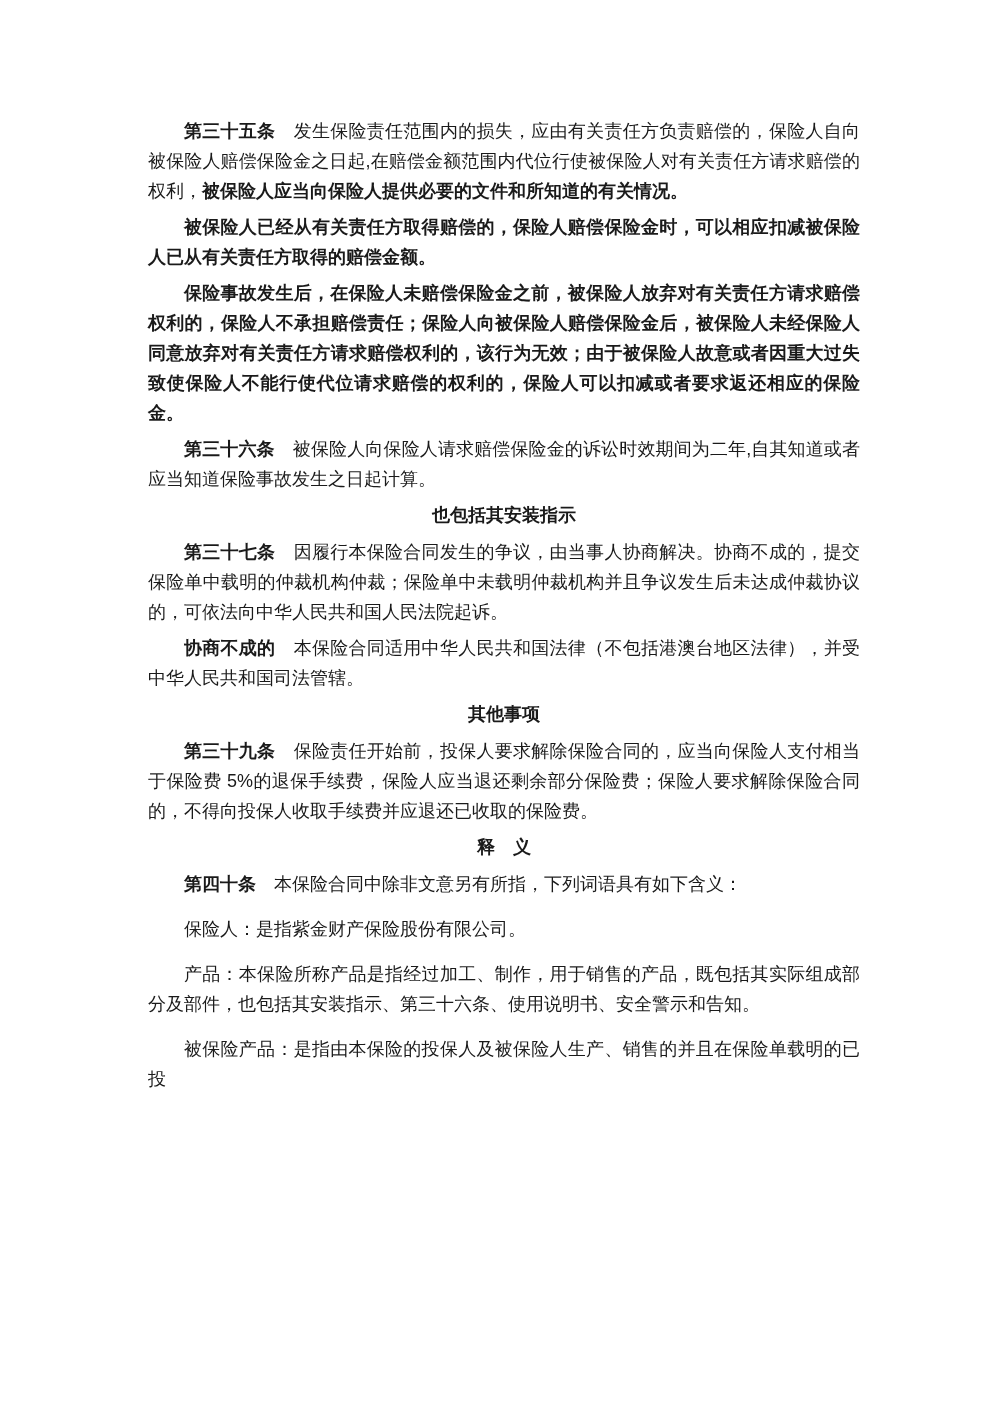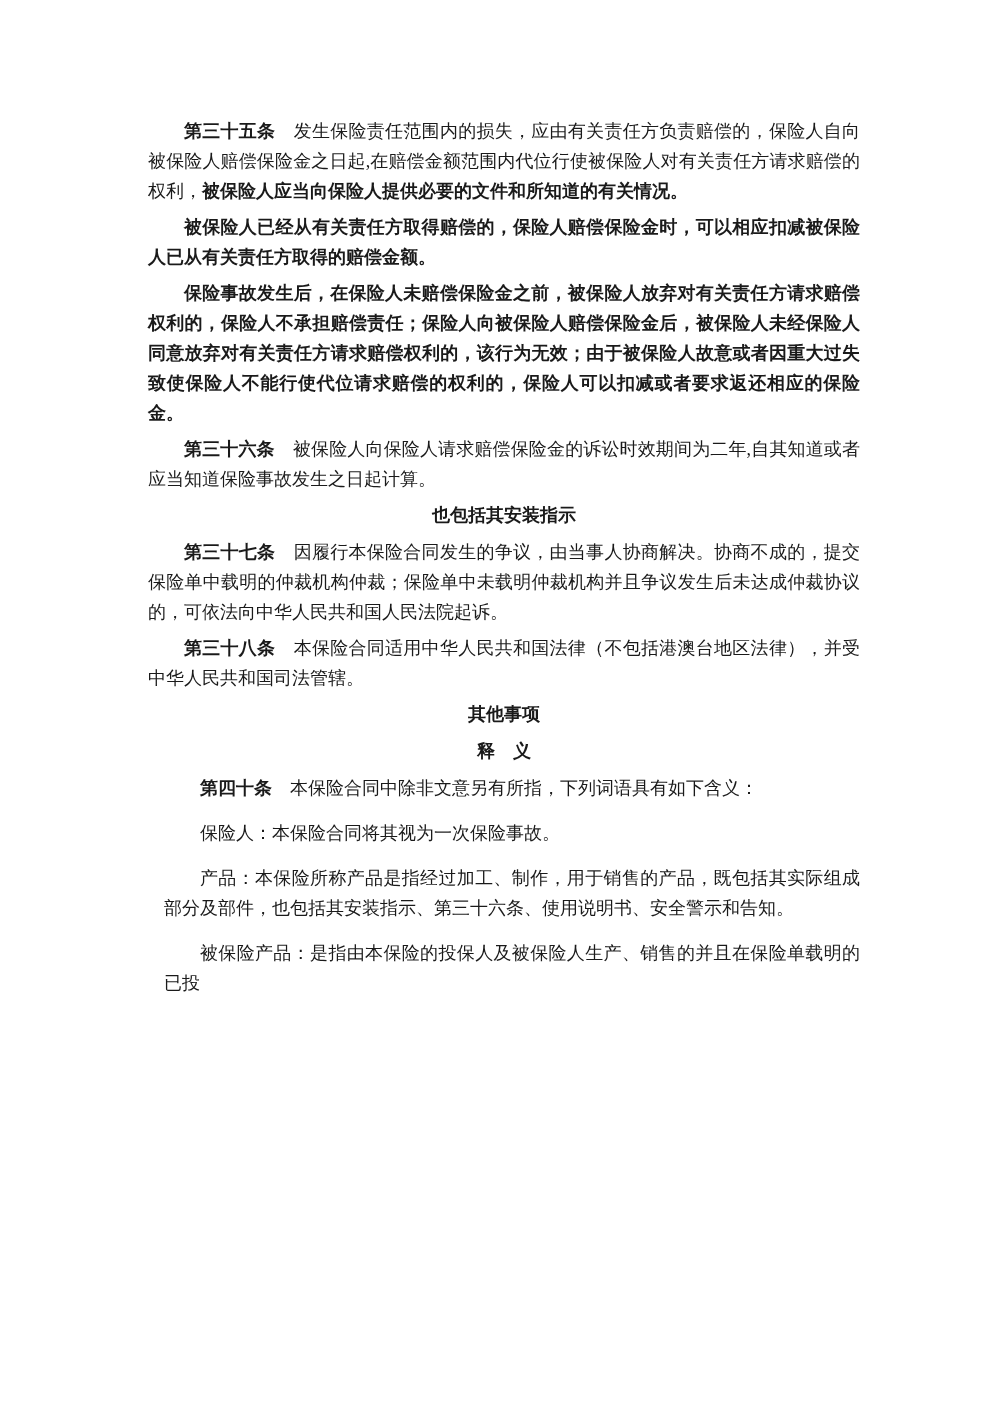--- a/index.html
+++ b/index.html
@@ -8,21 +8,21 @@
     background: #ffffff;
   }
   .page {
     position: relative;
     width: 1000px;
     height: 1414px;
     margin: 0 auto;
     background: #ffffff;
     box-sizing: border-box;
     padding: 116px 140px 0 148px;
-    font-family: Liberation Serif, serif;
+    font-family: Liberation Sans, sans-serif;
     color: #1a1a1a;
     font-size: 18px;
     line-height: 30px;
     overflow: hidden;
   }
   .para {
     margin: 0 0 6px 0;
     text-align: justify;
     text-indent: 2em;
     word-break: break-all;
@@ -30,36 +30,36 @@
   .para.heading {
     text-align: center;
     text-indent: 0;
     font-weight: 700;
     margin: 4px 0 7px 0;
   }
   .para.extra-top {
   }
   .para.wide {
     margin-bottom: 15px;
-    margin-left: 16px;
   }
   .bold {
     font-weight: 700;
   }
 </style>
 </head>
 <body>
 
 <div class="page">
     <p class="para"><span class="bold">第三十五条</span><span>　发生保险责任范围内的损失，应由有关责任方负责赔偿的，保险人自向被保险人赔偿保险金之日起,在赔偿金额范围内代位行使被保险人对有关责任方请求赔偿的权利，</span><span class="bold">被保险人应当向保险人提供必要的文件和所知道的有关情况。</span></p>
     <p class="para"><span class="bold">被保险人已经从有关责任方取得赔偿的，保险人赔偿保险金时，可以相应扣减被保险人已从有关责任方取得的赔偿金额。</span></p>
     <p class="para"><span class="bold">保险事故发生后，在保险人未赔偿保险金之前，被保险人放弃对有关责任方请求赔偿权利的，保险人不承担赔偿责任；保险人向被保险人赔偿保险金后，被保险人未经保险人同意放弃对有关责任方请求赔偿权利的，该行为无效；由于被保险人故意或者因重大过失致使保险人不能行使代位请求赔偿的权利的，保险人可以扣减或者要求返还相应的保险金。</span></p>
     <p class="para"><span class="bold">第三十六条</span><span>　被保险人向保险人请求赔偿保险金的诉讼时效期间为二年,自其知道或者应当知道保险事故发生之日起计算。</span></p>
     <p class="para heading"><span class="bold">也包括其安装指示</span></p>
     <p class="para"><span class="bold">第三十七条</span><span>　因履行本保险合同发生的争议，由当事人协商解决。协商不成的，提交保险单中载明的仲裁机构仲裁；保险单中未载明仲裁机构并且争议发生后未达成仲裁协议的，可依法向中华人民共和国人民法院起诉。</span></p>
-    <p class="para"><span class="bold">第三十八条</span><span>　本保险合同适用中华人民共和国法律（不包括港澳台地区法律），并受中华人民共和国司法管辖。</span></p>
+    <p class="para"><span class="bold">协商不成的</span><span>　本保险合同适用中华人民共和国法律（不包括港澳台地区法律），并受中华人民共和国司法管辖。</span></p>
     <p class="para heading"><span class="bold">其他事项</span></p>
+    <p class="para"><span class="bold">第三十九条</span><span>　保险责任开始前，投保人要求解除保险合同的，应当向保险人支付相当于保险费 5%的退保手续费，保险人应当退还剩余部分保险费；保险人要求解除保险合同的，不得向投保人收取手续费并应退还已收取的保险费。</span></p>
     <p class="para heading extra-top"><span class="bold">释　义</span></p>
     <p class="para wide"><span class="bold">第四十条</span><span>　本保险合同中除非文意另有所指，下列词语具有如下含义：</span></p>
-    <p class="para wide"><span>保险人：本保险合同将其视为一次保险事故。</span></p>
+    <p class="para wide"><span>保险人：是指紫金财产保险股份有限公司。</span></p>
     <p class="para wide"><span>产品：本保险所称产品是指经过加工、制作，用于销售的产品，既包括其实际组成部分及部件，也包括其安装指示、第三十六条、使用说明书、安全警示和告知。</span></p>
     <p class="para wide"><span>被保险产品：是指由本保险的投保人及被保险人生产、销售的并且在保险单载明的已投</span></p>
   </div>
 
 </body></html>

